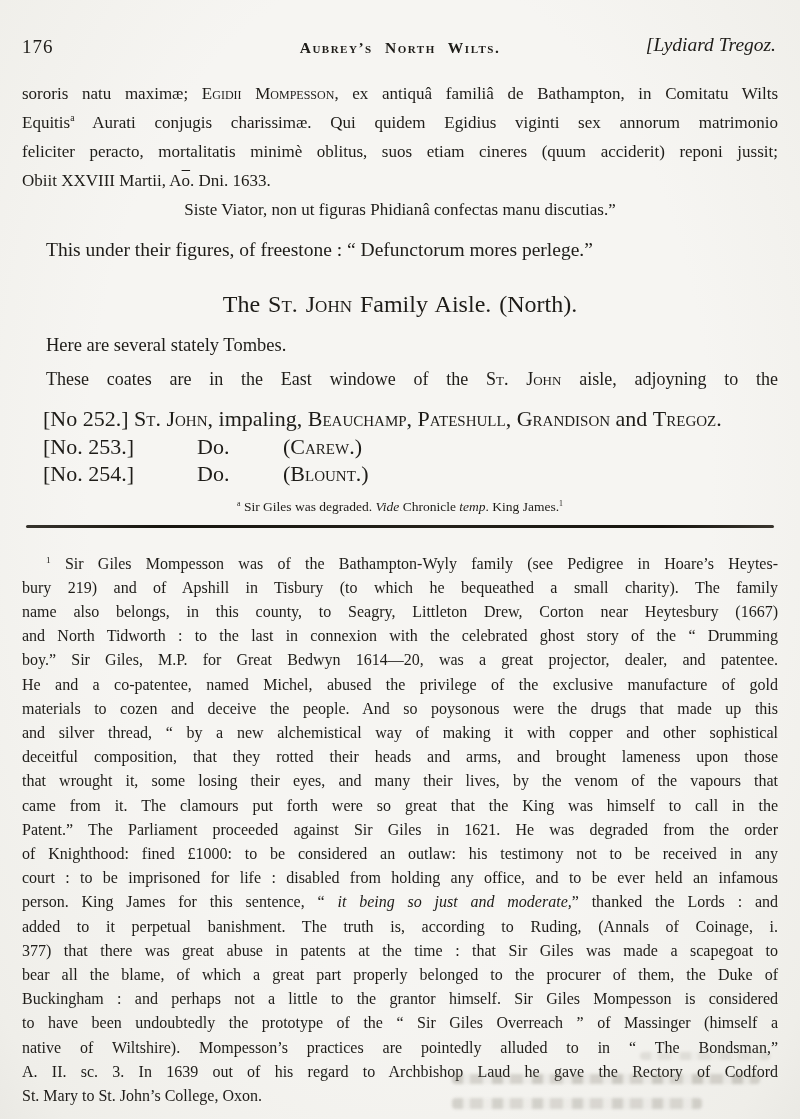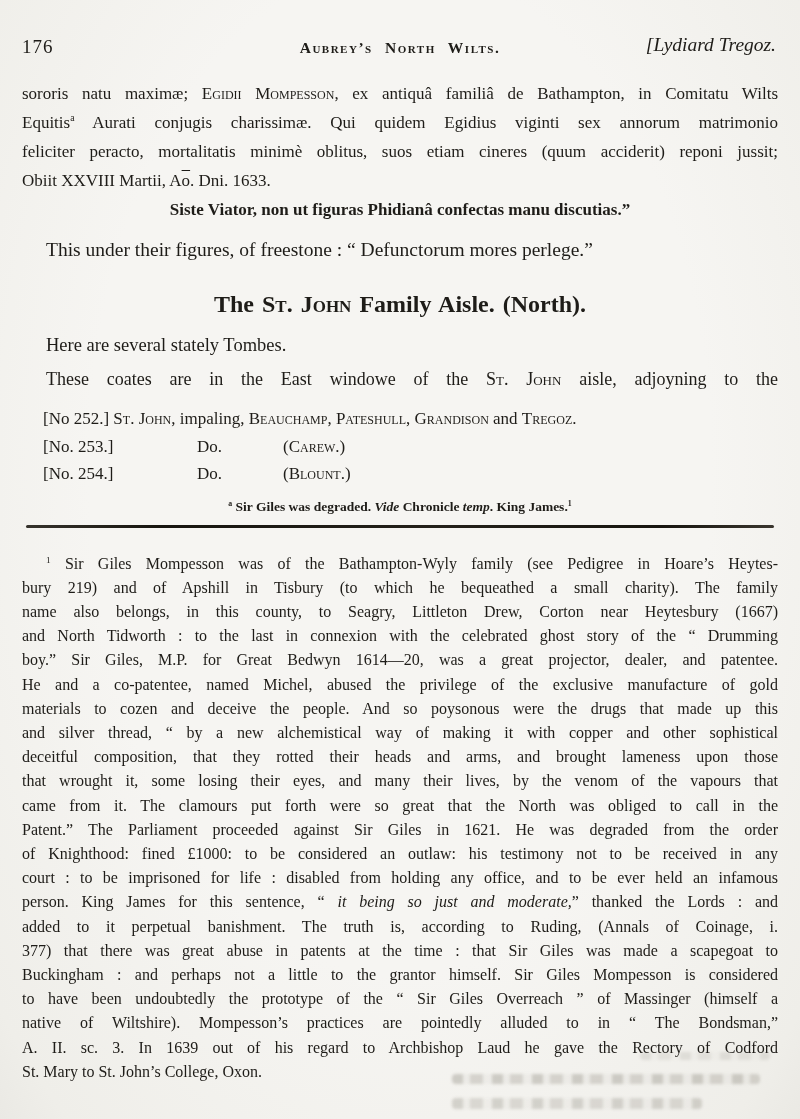--- a/index.html
+++ b/index.html
@@ -9,21 +9,21 @@
     font-family:"Liberation Serif","DejaVu Serif",serif;
     color:#1e1c18;
     -webkit-font-smoothing:antialiased;
   }
   #page{position:relative;width:100%;height:100%;padding:0 22px;box-sizing:border-box;}
 
   
   .ln{white-space:normal;}
   .ln.j{text-align:justify;text-align-last:justify;}
   .ln.l{text-align:left;text-align-last:left;}
-  .ln.c{text-align:center;text-align-last:center;font-weight:bold;}
+  .ln.c{text-align:center;text-align-last:center;}
   .ln.ind{text-indent:24px;}
   .sc{font-variant:small-caps;}
   .i{font-style:italic;}
   .sup{vertical-align:super;font-size:0.58em;line-height:0;}
   .ov{text-decoration:overline;}
   .num{display:inline-block;width:154px;text-indent:0;}
   .do{display:inline-block;width:86px;text-indent:0;}
 
   
   .hdr{position:relative;margin-top:36px;height:24px;font-size:18px;}
@@ -32,21 +32,21 @@
            font-variant:small-caps;font-size:15.5px;font-weight:bold;
            letter-spacing:1.5px;word-spacing:7px;}
   .hdr .sn{position:absolute;right:2px;top:-2px;font-style:italic;font-size:19.5px;}
 
   
   .latin{margin-top:19px;font-size:17px;line-height:29px;}
   .freestone{margin-top:12px;font-size:19.5px;line-height:28px;}
   .aisleHead{margin-top:27px;font-size:24px;line-height:26px;word-spacing:2px;}
   .tombes{margin-top:15px;font-size:18.5px;line-height:27px;}
   .coates{margin-top:5px;font-size:18px;line-height:30px;}
-  .coatsTable{margin-top:11px;padding-left:21px;font-size:17px;line-height:27.5px;}
+  .coatsTable{margin-top:11px;padding-left:21px;font-size:22px;line-height:27.5px;}
   .tblNote{margin-top:10px;font-size:13.5px;line-height:17px;}
   .rule{margin:10px auto 0 auto;width:748px;height:3px;border:none;border-radius:2px;
         background:linear-gradient(90deg,#36332c,#17150f 18%,#24211a 55%,#17150f 85%,#3a362e);}
   .footnote{margin-top:24px;font-size:16px;line-height:24.2px;}
 
   
   .ghost{position:absolute;filter:blur(1.4px);border-radius:4px;pointer-events:none;
          background:repeating-linear-gradient(90deg,
            rgba(125,120,108,0.32) 0 11px, rgba(125,120,108,0.06) 11px 18px,
            rgba(125,120,108,0.26) 18px 31px, rgba(125,120,108,0.05) 31px 40px);}
@@ -105,27 +105,28 @@
       <div class="ln j ind"><span class="sup">1</span><span> Sir Giles Mompesson was of the Bathampton-Wyly family (see Pedigree in Hoare’s Heytes-</span></div>
       <div class="ln j"><span>bury 219) and of Apshill in Tisbury (to which he bequeathed a small charity).  The family</span></div>
       <div class="ln j"><span>name also belongs, in this county, to Seagry, Littleton Drew, Corton near Heytesbury (1667)</span></div>
       <div class="ln j"><span>and North Tidworth : to the last in connexion with the celebrated ghost story of the “ Drumming</span></div>
       <div class="ln j"><span>boy.”  Sir Giles, M.P. for Great Bedwyn 1614—20, was a great projector, dealer, and patentee.</span></div>
       <div class="ln j"><span>He and a co-patentee, named Michel, abused the privilege of the exclusive manufacture of gold</span></div>
       <div class="ln j"><span>materials to cozen and deceive the people.  And so poysonous were the drugs that made up this</span></div>
       <div class="ln j"><span>and silver thread, “ by a new alchemistical way of making it with copper and other sophistical</span></div>
       <div class="ln j"><span>deceitful composition, that they rotted their heads and arms, and brought lameness upon those</span></div>
       <div class="ln j"><span>that wrought it, some losing their eyes, and many their lives, by the venom of the vapours that</span></div>
-      <div class="ln j"><span>came from it.  The clamours put forth were so great that the North was obliged to call in the</span></div>
+      <div class="ln j"><span>came from it.  The clamours put forth were so great that the King was himself to call in the</span></div>
       <div class="ln j"><span>Patent.”  The Parliament proceeded against Sir Giles in 1621.  He was degraded from the order</span></div>
       <div class="ln j"><span>of Knighthood: fined £1000: to be considered an outlaw: his testimony not to be received in any</span></div>
       <div class="ln j"><span>court : to be imprisoned for life : disabled from holding any office, and to be ever held an infamous</span></div>
       <div class="ln j"><span>person.  King James for this sentence, “ </span><span class="i">it being so just and moderate,</span><span>” thanked the Lords : and</span></div>
       <div class="ln j"><span>added to it perpetual banishment.  The truth is, according to Ruding, (Annals of Coinage, i.</span></div>
       <div class="ln j"><span>377) that there was great abuse in patents at the time : that Sir Giles was made a scapegoat to</span></div>
+      <div class="ln j"><span>bear all the blame, of which a great part properly belonged to the procurer of them, the Duke of</span></div>
       <div class="ln j"><span>Buckingham : and perhaps not a little to the grantor himself.  Sir Giles Mompesson is considered</span></div>
       <div class="ln j"><span>to have been undoubtedly the prototype of the “ Sir Giles Overreach ” of Massinger (himself a</span></div>
       <div class="ln j"><span>native of Wiltshire).  Mompesson’s practices are pointedly alluded to in “ The Bondsman,”</span></div>
       <div class="ln j"><span>A. II. sc. 3.  In 1639 out of his regard to Archbishop Laud he gave the Rectory of Codford</span></div>
       <div class="ln l"><span>St. Mary to St. John’s College, Oxon.</span></div>
     </div>
 
   <div class="ghost g3"></div>
   <div class="ghost g1"></div>
   <div class="ghost g2"></div>

